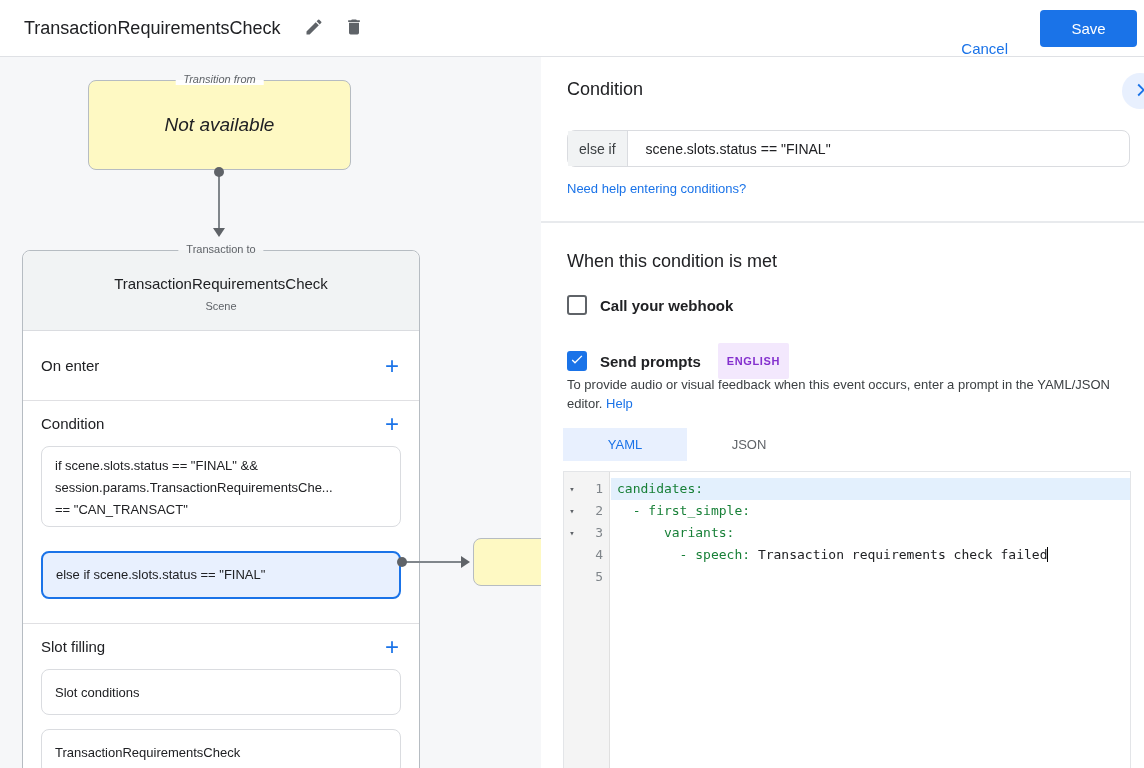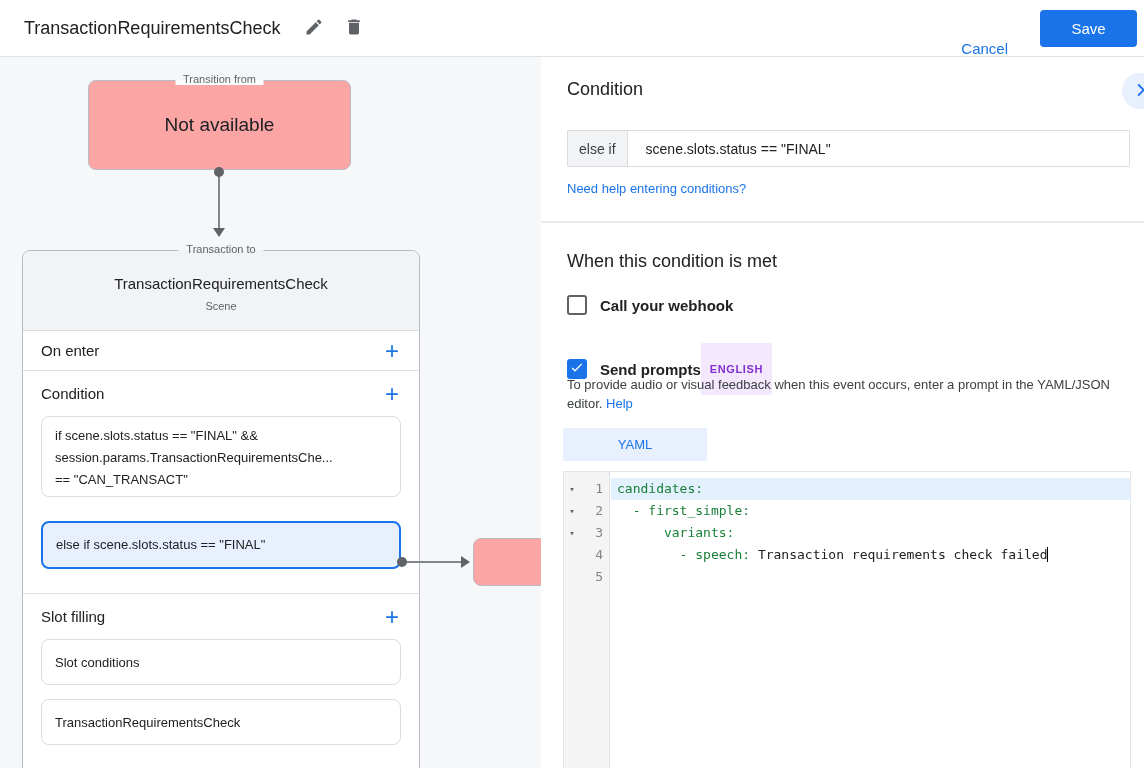--- a/index.html
+++ b/index.html
@@ -17,21 +17,21 @@
   .topbar .icon-btn.del  { margin-left:16px; }
   .topbar-spacer { flex:1; }
   .cancel-btn { background:transparent; border:none; color:#1a73e8; font-size:15px; font-weight:500;
     font-family:"Liberation Sans",sans-serif; cursor:pointer; margin-right:32px;margin-top:41px; }
   .save-btn { width:97px; height:37px; background:#1a73e8; color:#fff; border:none; border-radius:4px;
     font-size:15px; font-weight:500; font-family:"Liberation Sans",sans-serif; cursor:pointer; margin-right:7px; }
 
   
   .canvas { position:absolute; left:0; top:57px; width:541px; height:711px; background:#f6f7f9; overflow:hidden; }
 
-  .flow-box { position:absolute; background:#fca5a5; border:1px solid #b6bcc2; border-radius:8px; }
+  .flow-box { position:absolute; background:#fef9c3; border:1px solid #b6bcc2; border-radius:8px;font-style:italic; }
   .legend { position:absolute; top:-8px; left:50%; transform:translateX(-50%); font-size:11px;
     color:#5f6368; padding:0 8px; white-space:nowrap; }
   .legend.on-white { background:linear-gradient(to bottom,#f6f7f9 0 55%,#ffffff 55% 100%); }
   .legend.on-gray  { background:linear-gradient(to bottom,#f6f7f9 0 55%,#f1f3f4 55% 100%); }
 
   .from-box { left:88px; top:23px; width:263px; height:90px; display:flex; align-items:center; justify-content:center; }
   .from-box .content { font-size:19px; color:#202124; }
 
   .conn-dot { position:absolute; width:10px; height:10px; border-radius:50%; background:#5f6368; z-index:5; }
   .conn-vline { position:absolute; width:2px; background:#80868b; z-index:4; }
@@ -46,62 +46,62 @@
   .scene-header { background:#f1f3f4; height:80px; border-bottom:1px solid #dadce0;
     border-radius:8px 8px 0 0; display:flex; flex-direction:column; align-items:center; justify-content:center; }
   .scene-title { font-size:15px; color:#202124; margin-top:6px; }
   .scene-sub { font-size:11px; color:#5f6368; margin-top:8px; }
 
   .sect { border-bottom:1px solid #e0e0e3; padding:0 18px; }
   .sect-row { display:flex; align-items:center; justify-content:space-between; }
   .sect-label { font-size:15px; color:#202124; }
   .add-btn { border:none; background:transparent; color:#1a73e8; font-size:24px; font-weight:400;
     line-height:20px; cursor:pointer; padding:0 2px; }
-  .sect.on-enter { height:40px; }
+  .sect.on-enter { height:70px; }
   .sect.on-enter .sect-row { height:100%; }
   .sect.condition .sect-row { height:45px; }
   .cond-box { border:1px solid #dadce0; border-radius:8px; background:#fff; font-size:13px;
     line-height:22px; color:#202124; padding:8px 13px; white-space:pre-line; cursor:pointer; }
   .cond-box.selected { background:#e8f0fe; border:2px solid #1a73e8; margin-top:24px; margin-bottom:24px;
     height:48px; display:flex; align-items:center; white-space:nowrap; }
   .sect.slots .sect-row { height:45px; }
   .slot-box { border:1px solid #dadce0; border-radius:8px; background:#fff; font-size:13px;
     color:#202124; height:46px; display:flex; align-items:center; padding:0 13px; cursor:pointer; }
   .slot-box + .slot-box { margin-top:14px; }
   .target-box { left:473px; top:481px; width:100px; height:48px; z-index:3; }
 
   
   .panel { position:absolute; left:541px; top:57px; width:603px; height:711px; background:#fff; }
   .panel-heading { position:absolute; left:26px; top:22px; font-size:18px; color:#202124; }
   .collapse-btn { position:absolute; left:581px; top:16px; width:36px; height:36px; border-radius:50%;
     background:#e8f0fe; border:none; cursor:pointer; display:flex; align-items:center; justify-content:center; }
   .cond-row { position:absolute; left:26px; top:73px; width:563px; height:37px;
-    border:1px solid #dadce0; border-radius:1px; display:flex; align-items:stretch; }
+    border:1px solid #dadce0; border-radius:8px; display:flex; align-items:stretch; }
   .cond-prefix { background:#f1f3f4; border-right:1px solid #dadce0; padding:0 11px;
     display:flex; align-items:center; font-size:14px; color:#3c4043; }
   .cond-value { flex:1; display:flex; align-items:center; padding-left:18px; font-size:14px; color:#202124; }
   .help-link { position:absolute; left:26px; top:124px; font-size:13px; color:#1a73e8; text-decoration:none; }
   .panel-divider { position:absolute; left:0; top:164px; width:603px; height:2px; background:#e8eaed; }
   .when-heading { position:absolute; left:26px; top:194px; font-size:18px; color:#202124;text-align:center; }
 
   .chk-row { position:absolute; left:26px; display:flex; align-items:center;text-align:right; }
   .chk-row.webhook { top:238px; }
   .chk-row.prompts { top:286px; }
   .checkbox { width:20px; height:20px; border-radius:3px; cursor:pointer; flex:none; }
   .checkbox.unchecked { border:2px solid #5f6368; background:#fff; }
   .checkbox.checked { background:#1a73e8; border:2px solid #1a73e8; display:flex; align-items:center; justify-content:center; }
   .chk-label { margin-left:13px; font-size:15px; font-weight:bold; color:#202124; }
-  .lang-badge { background:#f3e8fd; color:#8430ce; font-size:11px; font-weight:bold;
-    letter-spacing:0.6px; padding:20px 9px; border-radius:2px; }
+  .lang-badge { margin-left:17px; background:#f3e8fd; color:#8430ce; font-size:11px; font-weight:bold;
+    letter-spacing:0.6px; padding:12px 9px; border-radius:2px; }
 
   .helper { position:absolute; left:26px; top:318px; width:566px; font-size:13px; line-height:19px; color:#3c4043; }
   .helper a { color:#1a73e8; text-decoration:none; }
 
   .tabs { position:absolute; left:22px; top:371px; display:flex; }
-  .tab { width:144px; height:33px; display:flex; align-items:center; justify-content:center;
+  .tab { width:124px; height:33px; display:flex; align-items:center; justify-content:center;
     font-size:13px; font-weight:500; cursor:pointer; color:#5f6368; }
   .tab.active { background:#e8f0fe; color:#1a73e8; }
 
   .editor { position:absolute; left:22px; top:414px; width:568px; height:297px;
     border:1px solid #e3e5e8; border-bottom:none; background:#fff; overflow:hidden; }
   .gutter-strip { position:absolute; left:0; top:0; bottom:0; width:46px; background:#f4f4f4;
     border-right:1px solid #e0e0e0; }
   .code-rows { position:absolute; left:0; top:6px; right:0; }
   .code-row { display:flex; height:22px; font-family:"DejaVu Sans Mono", monospace; font-size:13px; line-height:22px; }
   .gutter-cell { width:47px; flex:none; display:flex; align-items:center; position:relative; z-index:1; }
@@ -215,20 +215,21 @@
           </svg></span>
     </div>
     <span class="chk-label">Send prompts</span>
     <span class="lang-badge">ENGLISH</span>
   </div>
 
   <div class="helper"><span>To provide audio or visual feedback when this event occurs, enter a prompt in the YAML/JSON editor. </span><a href="#">Help</a></div>
 
   <div class="tabs">
     <div class="tab active">YAML</div>
+    <div class="tab">JSON</div>
   </div>
 
   <div class="editor">
     <div class="gutter-strip"></div>
     <div class="code-rows">
         <div class="code-row highlight">
           <div class="gutter-cell">
             <span class="fold">▾</span>
             <span class="lnum">1</span>
           </div>

